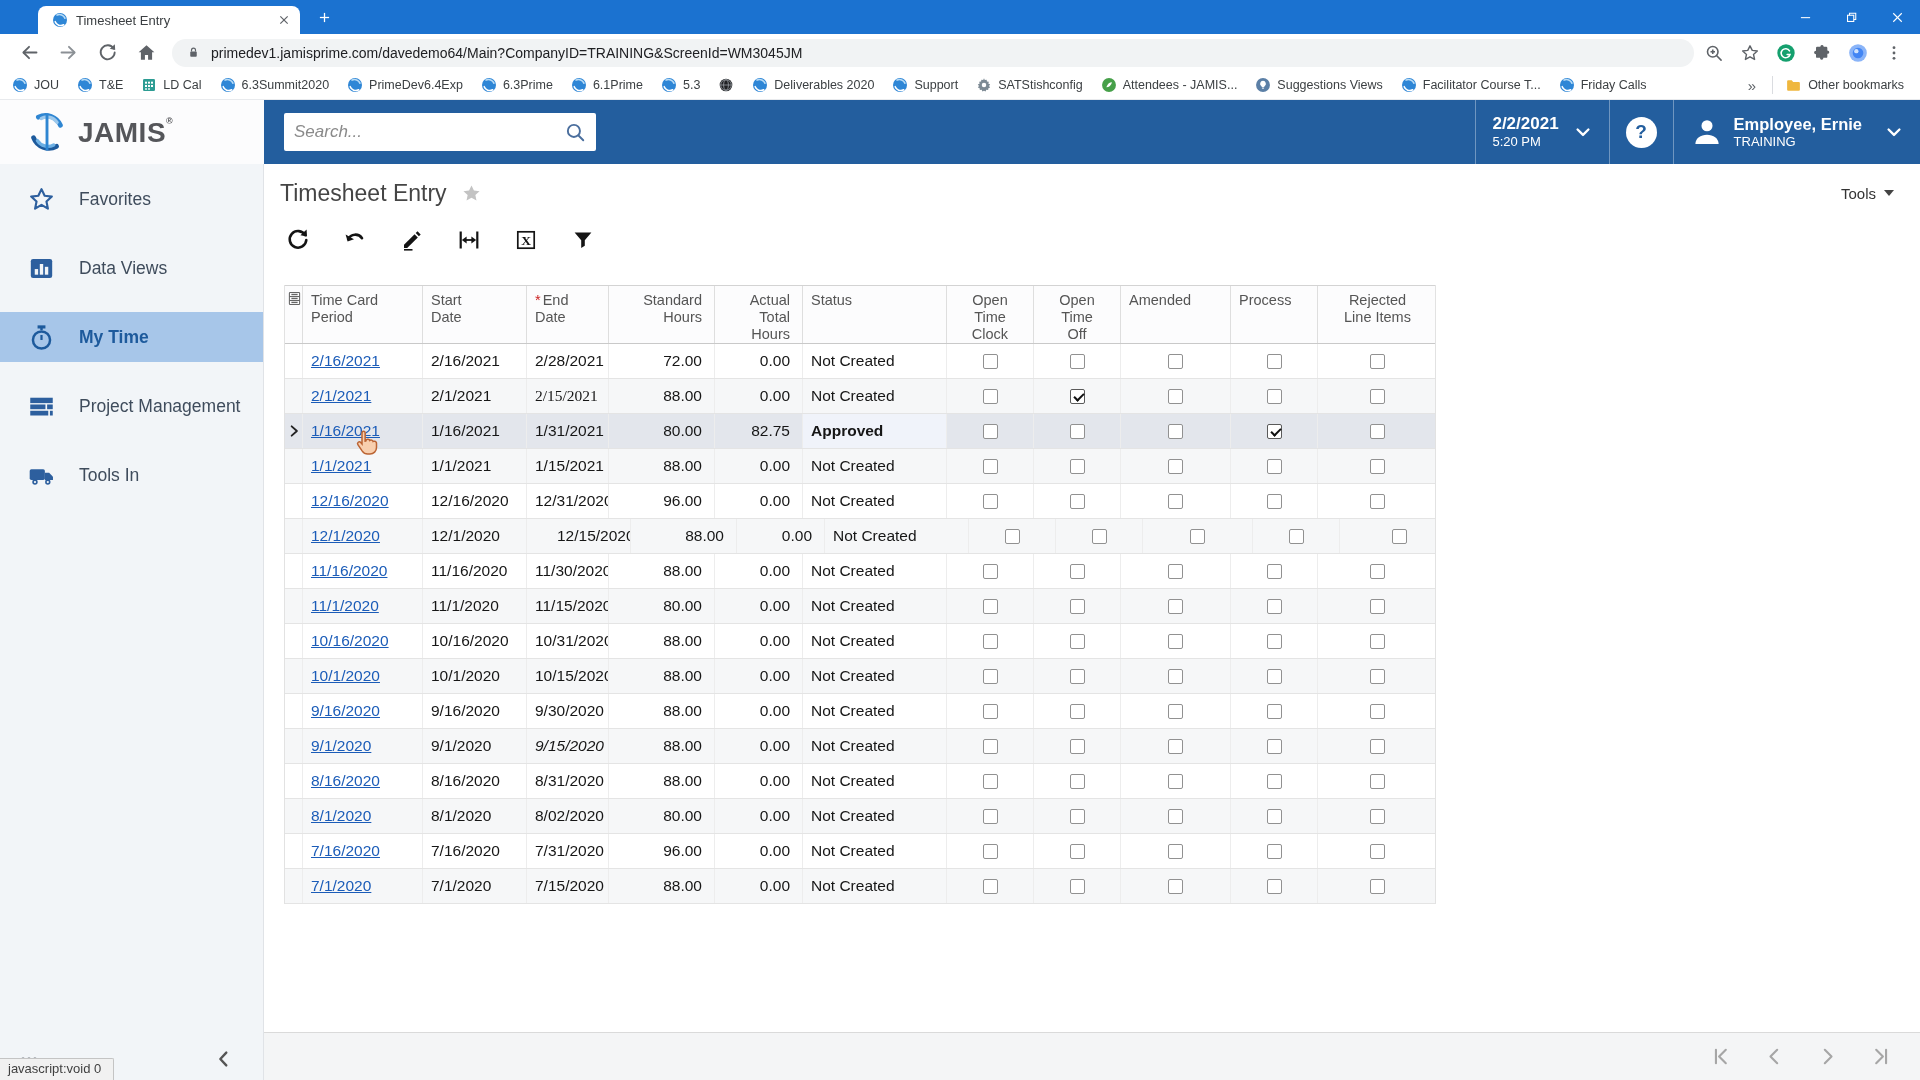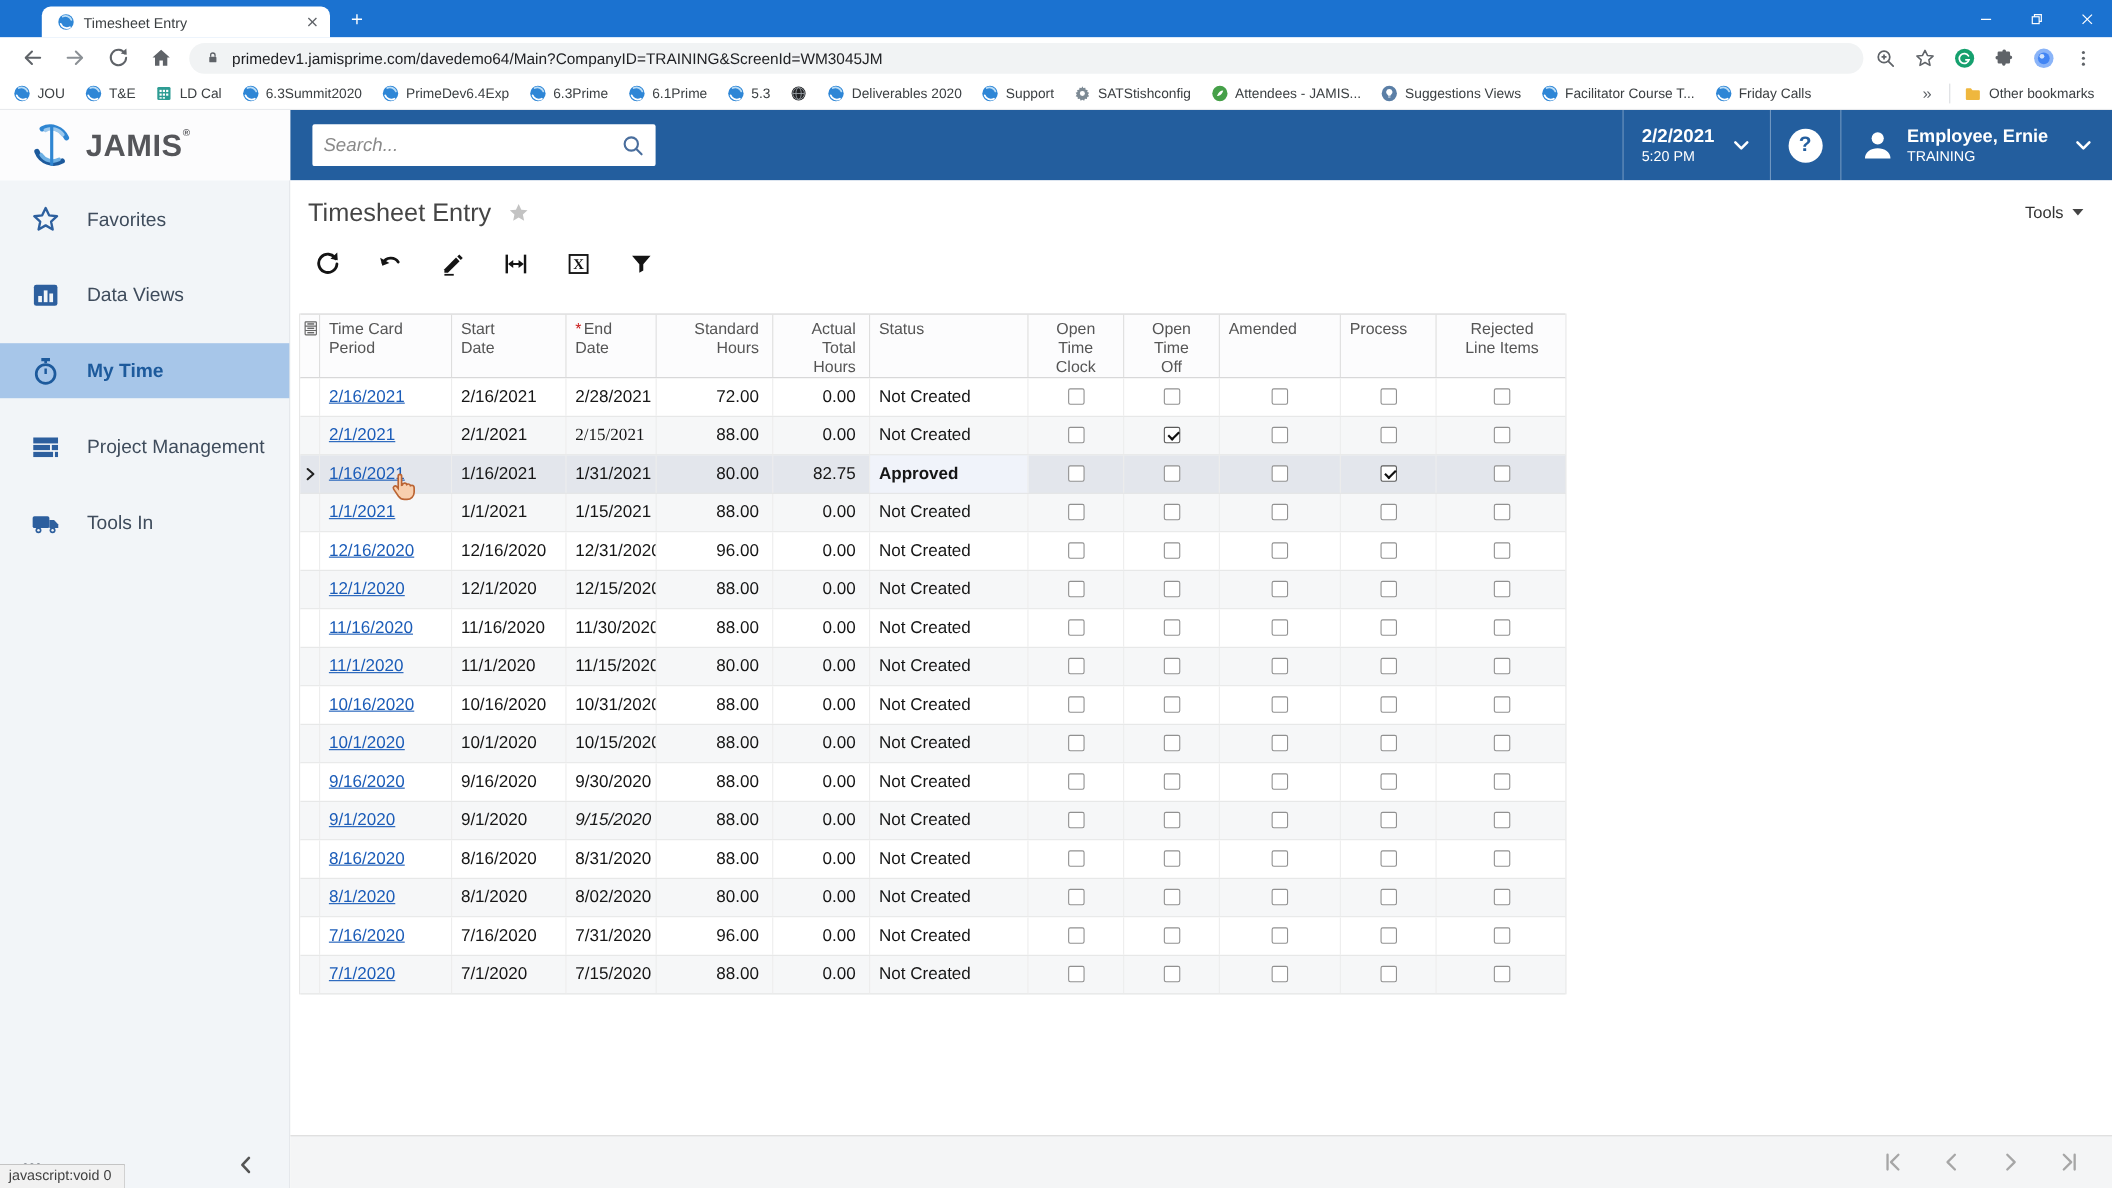--- a/index.html
+++ b/index.html
@@ -73,21 +73,21 @@
 .content{position:absolute;top:164px;left:264px;right:0;bottom:0;background:#fff}
 .title-row{position:absolute;top:12px;left:16px;right:26px;height:34px;display:flex;align-items:center}
 .page-title{font-size:23px;color:#454545}
 .title-star{width:21px;height:21px;margin-left:14px;color:#c3c3c3}
 .tools{margin-left:auto;display:flex;align-items:center;gap:8px;font-size:15px;color:#333;cursor:pointer}
 .caret{width:0;height:0;border-left:5px solid transparent;border-right:5px solid transparent;border-top:6px solid #444}
 .action-bar{position:absolute;top:64px;left:22px;display:flex;gap:33px}
 .act{width:24px;height:24px;color:#141414;cursor:pointer}
 
 
-.grid{position:absolute;top:121px;left:8px;width:1152px;border-left:1px solid #e2e2e2;border-right:1px solid #e2e2e2}
+.grid{position:absolute;top:121px;left:20px;width:1152px;border-left:1px solid #e2e2e2;border-right:1px solid #e2e2e2}
 .grid-header{display:flex;border-top:1px solid #d3d3d3;border-bottom:1px solid #c9c9c9;background:#fcfcfd}
 .gh{padding:6px 8px;font-size:14.5px;line-height:17px;color:#555;white-space:pre-line;border-right:1px solid #dedede;overflow:hidden;height:57px}
 .gh:last-child{border-right:none}
 .gh.right{text-align:right;padding-right:12px}
 .gh.center{text-align:center}
 .gh.gutter{padding:4px 0 0 1px}
 .gh .hdr-ic{width:17px;height:17px;display:block;margin:0 auto}
 .req{color:#cc2222;margin-right:2px}
 .gr{display:flex;height:35px;border-bottom:1px solid #e4e4e4;background:#fff}
 .gr.alt{background:#f6f7f8}
@@ -715,21 +715,21 @@
           <div class="gc center" style="flex: 0 0 87px;"><span class="cb"></span></div>
           <div class="gc center" style="flex: 0 0 87px;"><span class="cb"></span></div>
           <div class="gc center" style="flex: 0 0 110px;"><span class="cb"></span></div>
           <div class="gc center" style="flex: 0 0 87px;"><span class="cb"></span></div>
           <div class="gc center" style="flex: 0 0 119px;"><span class="cb"></span></div>
         </div>
         <div class="gr alt">
           <div class="gc gutter" style="flex: 0 0 18px;"></div>
           <div class="gc left" style="flex: 0 0 120px;"><a>12/1/2020</a></div>
           <div class="gc left" style="flex: 0 0 104px;">12/1/2020</div>
-          <div class="gc left" style="flex: 0 0 82px;">12/15/2020</div>
+          <div class="gc left" style="flex: 0 0 82px; margin-left: 22px;">12/15/2020</div>
           <div class="gc right" style="flex: 0 0 106px;">88.00</div>
           <div class="gc right" style="flex: 0 0 88px;">0.00</div>
           <div class="gc left" style="flex: 0 0 144px;">Not Created</div>
           <div class="gc center" style="flex: 0 0 87px;"><span class="cb"></span></div>
           <div class="gc center" style="flex: 0 0 87px;"><span class="cb"></span></div>
           <div class="gc center" style="flex: 0 0 110px;"><span class="cb"></span></div>
           <div class="gc center" style="flex: 0 0 87px;"><span class="cb"></span></div>
           <div class="gc center" style="flex: 0 0 119px;"><span class="cb"></span></div>
         </div>
         <div class="gr">

